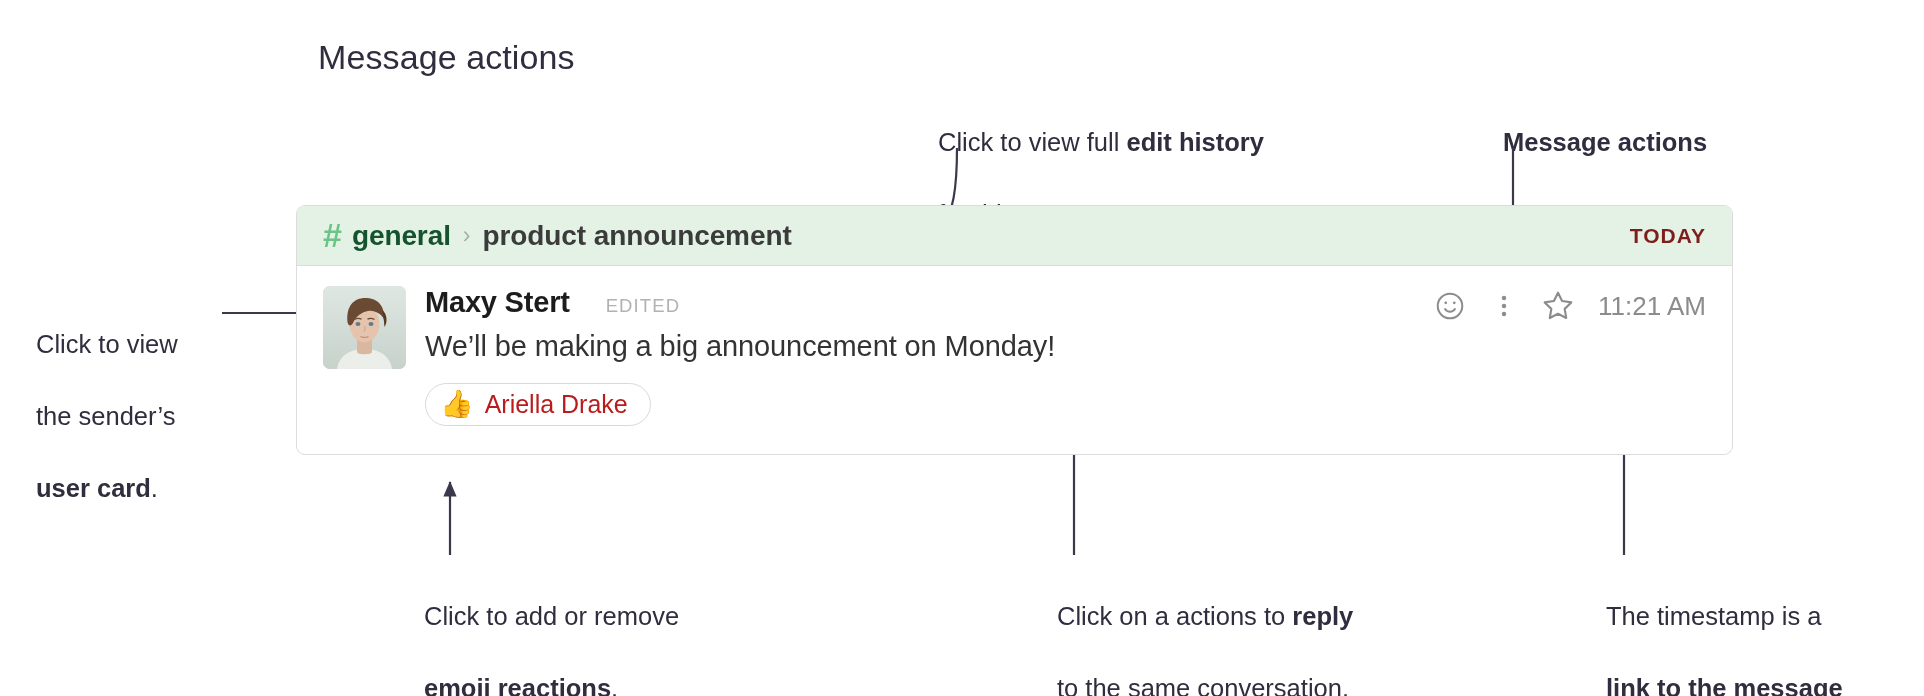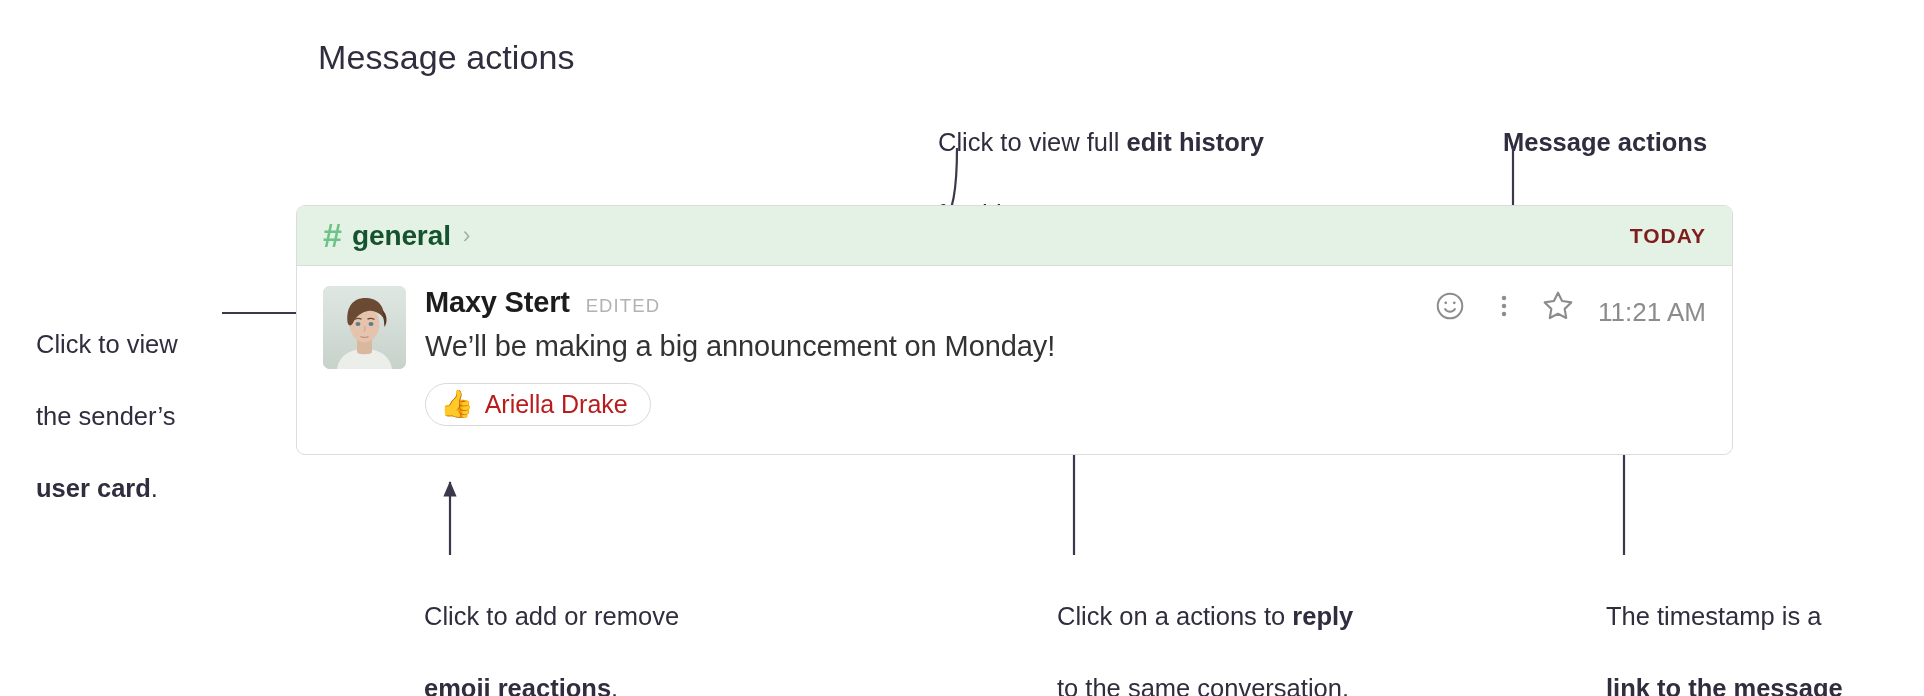--- a/index.html
+++ b/index.html
@@ -127,21 +127,21 @@
     border-radius: 7px;
     flex: 0 0 83px;
     overflow: hidden;
     background: #cfd8d2;
     position: relative;
   }
   #avatar svg { display: block; width: 83px; height: 83px; }
 
   #message-main { margin-left: 19px; flex: 1 1 auto; min-width: 0; }
 
-  #sender-line { display: flex; align-items: baseline; }
+  #sender-line { display: flex; align-items: baseline; gap: 20px; }
   #sender-name {
     font-size: 29px;
     font-weight: 700;
     color: #1c1c1c;
     letter-spacing: -0.2px;
   }
   #edited-label {
     margin-left: 16px;
     font-size: 18.5px;
     letter-spacing: 1.1px;
@@ -170,21 +170,21 @@
   }
   .reaction-emoji { font-size: 27px; line-height: 1; margin-right: 11px; }
   .reaction-label { font-size: 25px; color: #b91c1c; }
 
   
   #message-actions {
     position: absolute;
     right: 26px;
     top: 18px;
     display: flex;
-    align-items: flex-end;
+    align-items: center;
     gap: 2px;
   }
   .action-icon {
     width: 52px;
     height: 44px;
     display: flex;
     align-items: center;
     justify-content: center;
     color: #8c8c8c;
   }
@@ -251,20 +251,21 @@
 
   <line x1="1624" y1="555" x2="1624" y2="330" stroke="#3a384a" stroke-width="2.2" marker-end="url(#arrowhead)"></line>
 </svg>
 
 <div id="message-card">
 
   <div id="stream-header">
     <span id="hash-icon">#</span>
     <span id="stream-name">general</span>
     <span id="breadcrumb-chevron">›</span>
+    <span id="topic-name">product announcement</span>
     <span id="today-label">TODAY</span>
   </div>
 
   <div id="message-row">
 
     <div id="avatar">
       <svg viewBox="0 0 83 83">
         <defs>
           <linearGradient id="bgGrad" x1="0" y1="0" x2="0" y2="1">
             <stop offset="0%" stop-color="#dfe7e2"></stop>

